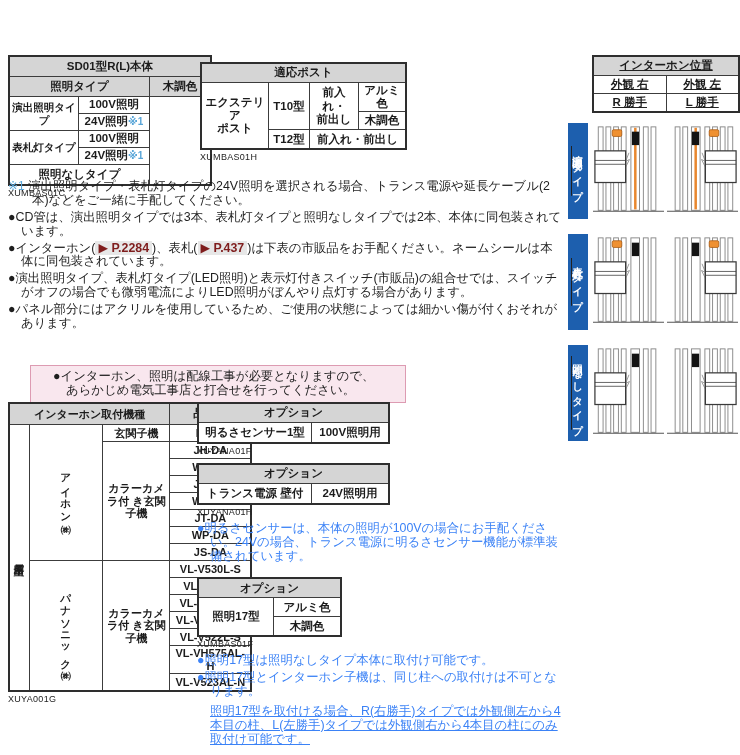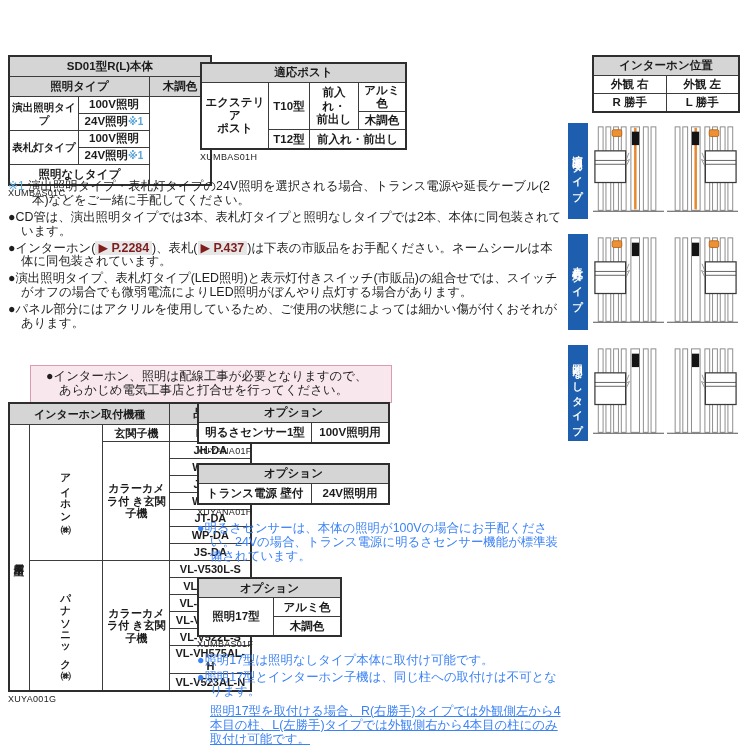--- a/index.html
+++ b/index.html
@@ -16,37 +16,37 @@
   .mk{color:#58a5d8;font-size:10px;}
 
   
   .notes{position:absolute;left:8px;top:180px;width:554px;}
   .note{font-size:12.4px;line-height:1.12;margin:0 0 3px 0;padding-left:13px;text-indent:-13px;color:#1e1e1e;}
   .note.star{padding-left:24px;text-indent:-24px;}
   .plink{background:#e7e7e7;color:#7f1d1d;font-weight:bold;padding:0 3px;}
 
   
   .warn{position:absolute;left:30px;top:365px;width:330px;background:#f9e7ee;border:1px solid #dd9bb2;
-        padding:4px 15px;font-size:12.4px;line-height:1.2;}
+        padding:4px 22px;font-size:12.4px;line-height:1.2;}
   .warn .note{margin:0;}
 
   
   .itwrap{position:absolute;left:8px;top:402px;}
   .it td{height:14px;}
   .it .vcell{writing-mode:vertical-rl;text-orientation:upright;font-size:10.5px;letter-spacing:1px;padding:2px 0;}
   .it .model{width:76px;font-size:11px;}
   .it .typec{width:62px;font-size:11px;}
 
   
   .opts{position:absolute;left:197px;top:402px;width:365px;}
   .opt-note{font-size:12.4px;line-height:1.14;margin:4px 0 0 0;padding-left:13px;text-indent:-13px;width:352px;color:#3b82f6;}
   .opt-note.cont{padding-left:13px;text-indent:0;}
 
   
-  .rpanel{position:absolute;left:568px;top:55px;width:172px;}
+  .rpanel{position:absolute;left:568px;top:55px;width:172px;text-decoration:underline;}
   .pos-table{margin-left:24px;}
   .post-section{display:flex;gap:5px;margin-top:10px;align-items:stretch;}
   .post-section + .post-section{margin-top:15px;}
   .vlabel{width:20px;background:#1d5fae;color:#fff;writing-mode:vertical-rl;text-orientation:upright;
           font-size:10.5px;font-weight:bold;letter-spacing:2px;display:flex;align-items:center;justify-content:center;
           text-align:center;}
   .diagrams{display:flex;gap:3px;}
 
   
   .t-main{position:absolute;left:8px;top:55px;}

